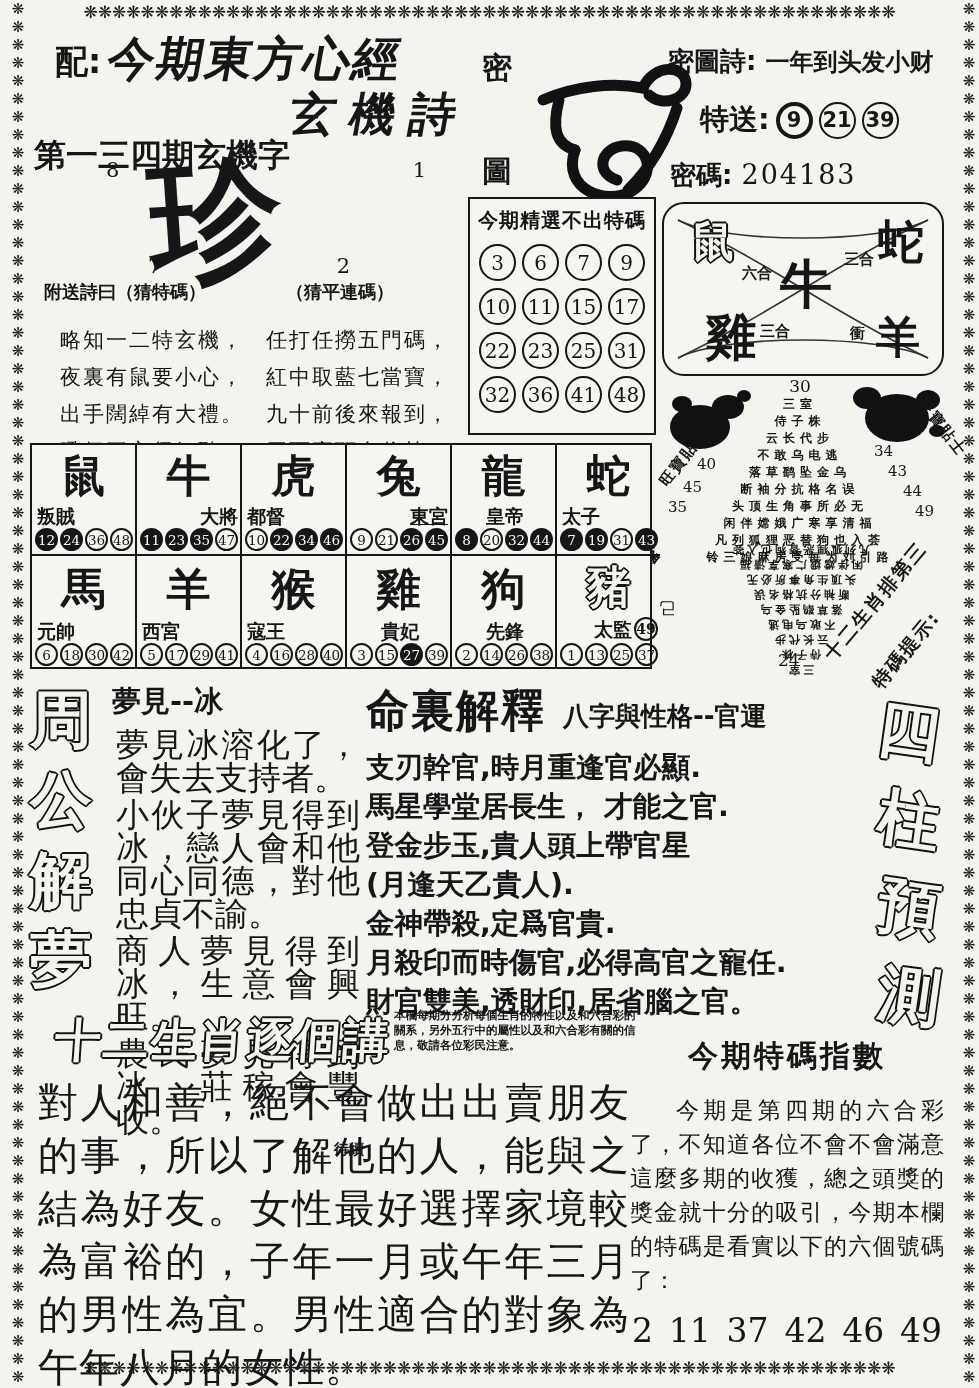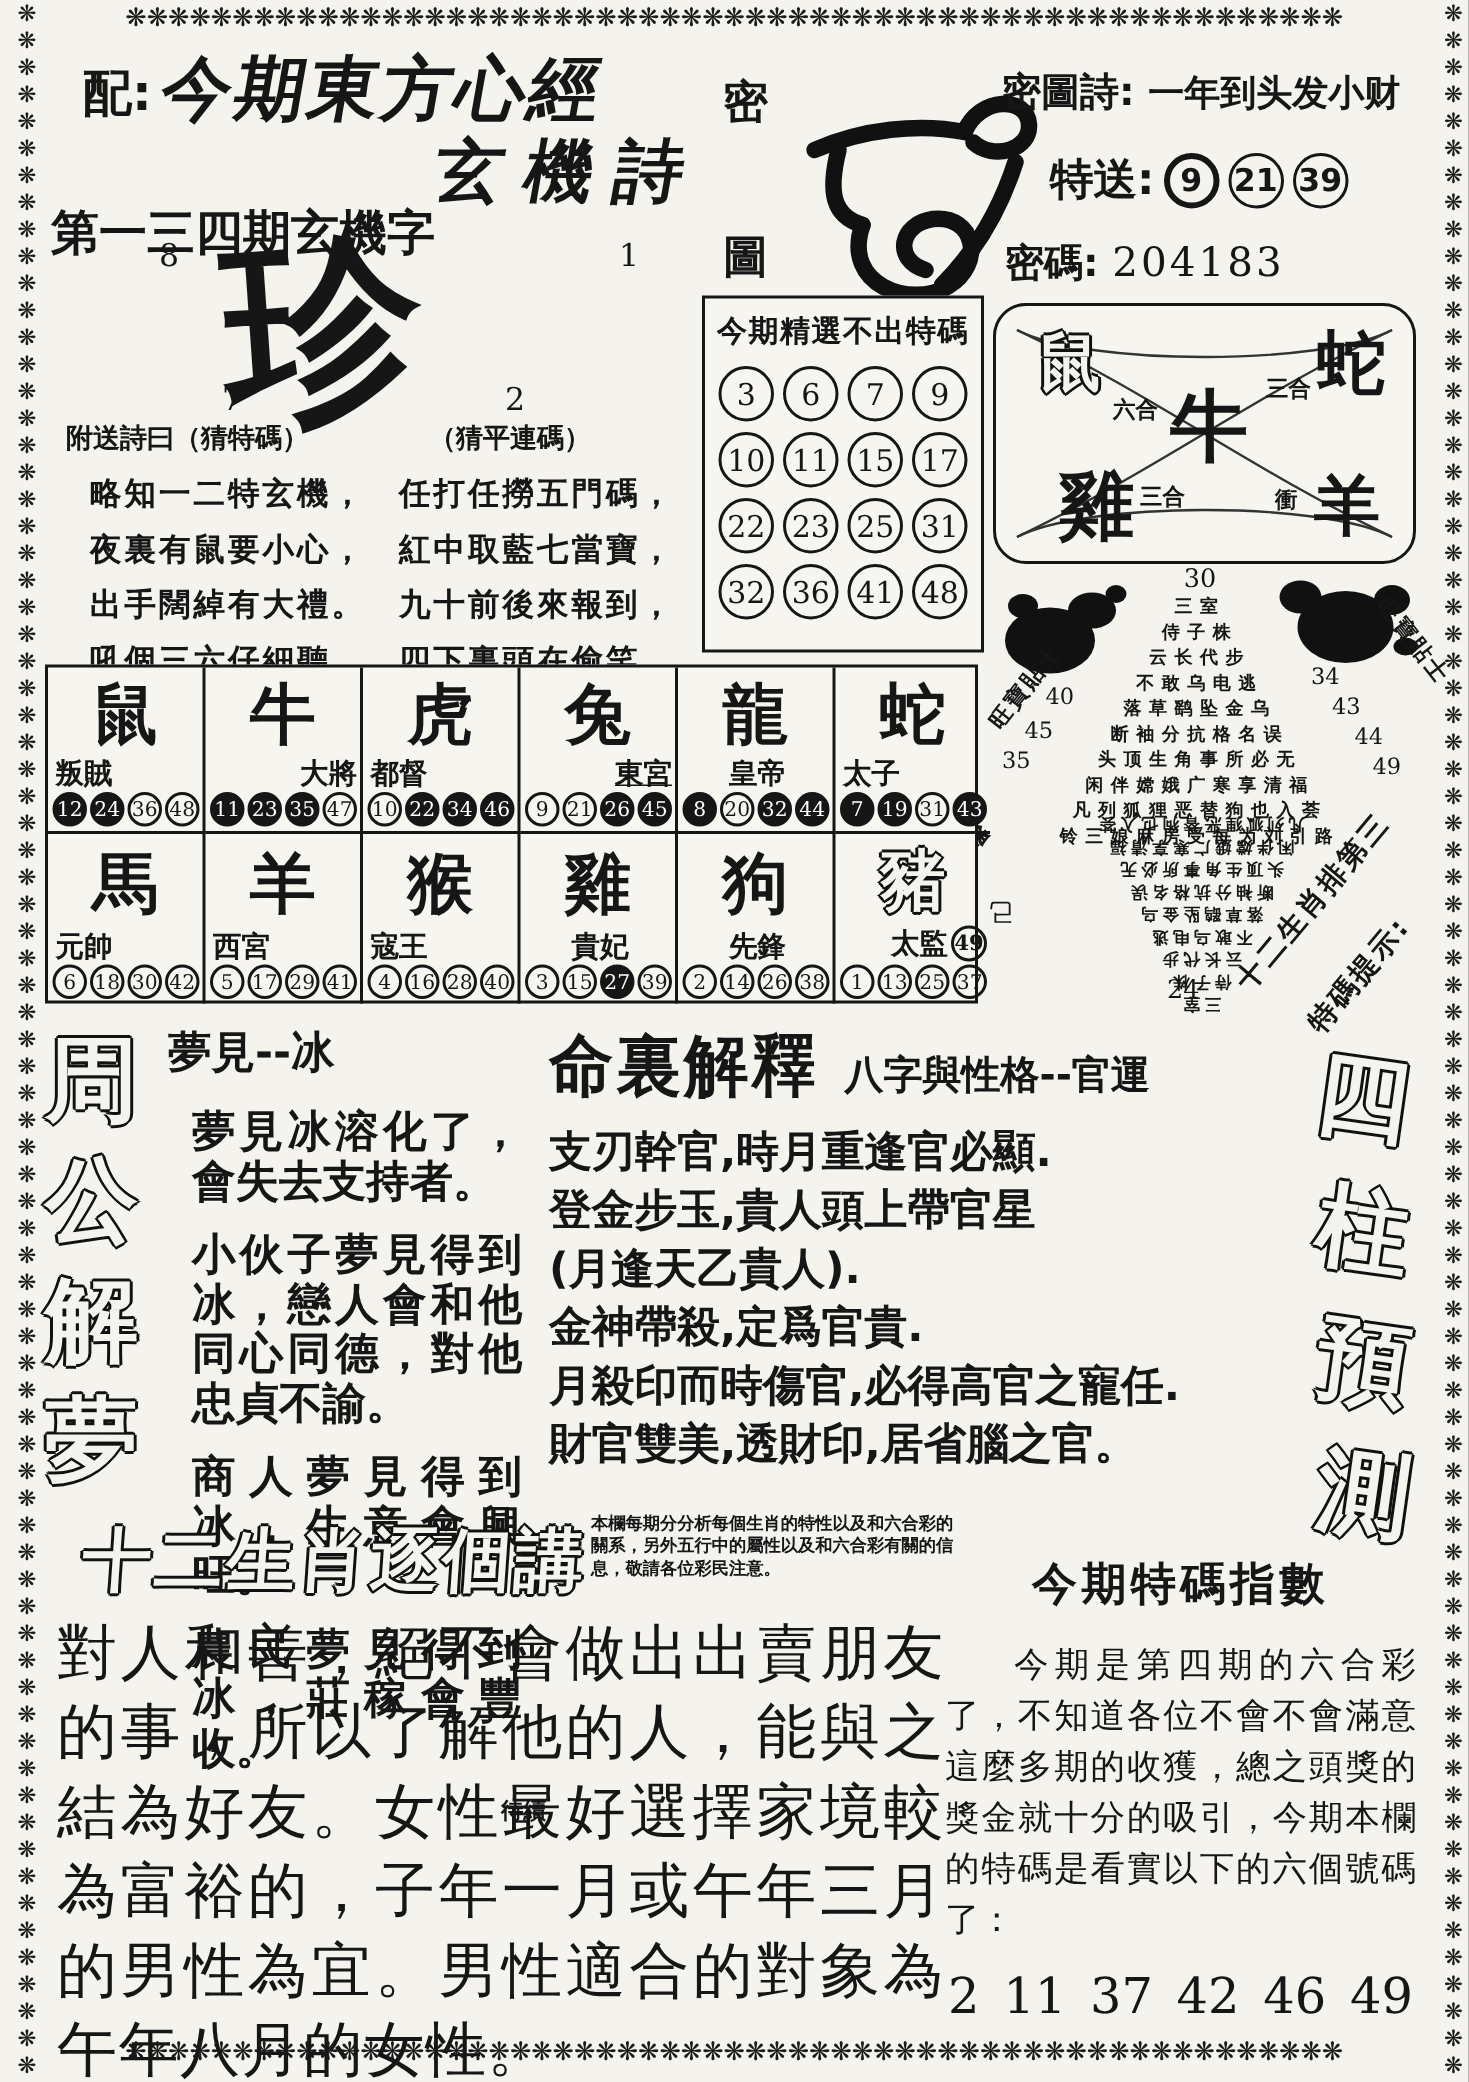--- a/index.html
+++ b/index.html
@@ -33,21 +33,21 @@
   .tr-line1{left:668px;top:44px;font-size:26px;font-weight:900;white-space:nowrap;}
   .tr-line1 .hand{font-size:24px;font-weight:700;font-family:"DejaVu Serif",serif;}
   .tr-line2{left:700px;top:100px;font-size:29px;font-weight:900;white-space:nowrap;display:flex;align-items:center;gap:6px;}
   .tr-line2 .num{width:37px;height:37px;font-size:21px;font-weight:700;}
   .tr-line2 .num.heavy{border-width:4px;}
   .tr-line3{left:670px;top:158px;font-size:26px;font-weight:700;}
   .tr-line3 .code{font-family:"DejaVu Serif",serif;font-weight:400;font-size:27px;letter-spacing:2px;}
   
   .poems{left:38px;top:280px;width:430px;font-family:"DejaVu Serif",serif;}
   .poemhead{position:absolute;font-size:18px;font-weight:700;}
-  .poemcol{position:absolute;top:30px;font-size:21px;font-weight:700;line-height:37px;white-space:nowrap;letter-spacing:2px;}
+  .poemcol{position:absolute;top:42px;font-size:21px;font-weight:400;line-height:37px;white-space:nowrap;letter-spacing:2px;}
   .poemhint{font-size:17px;letter-spacing:1px;}
   
   .grid{left:468px;top:197px;width:184px;height:234px;border:2px solid #161616;background:#f7f5f0;}
   .gridtitle{text-align:center;font-size:20px;font-weight:900;margin-top:8px;letter-spacing:1px;}
   .gridnums{display:grid;grid-template-columns:repeat(4,1fr);gap:7px 4px;padding:10px 8px;}
   .gridnums .num{width:37px;height:37px;font-size:20px;font-family:"DejaVu Serif",serif;margin:0 auto;}
   
   .rel{left:662px;top:202px;width:278px;height:170px;border:2px solid #161616;border-radius:22px;background:#f7f5f0;}
   .rel svg{position:absolute;left:0;top:0;}
   .relanimal{position:absolute;font-weight:900;font-family:"DejaVu Serif",serif;}
@@ -77,21 +77,21 @@
            font-family:"DejaVu Serif",serif;}
   .znamerow{display:flex;align-items:center;gap:2px;font-size:19px;font-weight:900;padding-left:3px;line-height:20px;}
   .zbadge{width:24px;height:24px;font-size:14px;font-family:"DejaVu Serif",serif;}
   .znums{display:flex;gap:2px;justify-content:flex-start;padding:2px 0 2px 1px;}
   .znums .num{width:23px;height:23px;font-size:13.5px;font-family:"DejaVu Serif",serif;border-width:2px;}
   
   .dream-side{left:30px;top:680px;width:78px;}
   .dream-side div{font-size:62px;font-weight:900;line-height:80px;font-family:"DejaVu Serif",serif;}
   .dreambox{left:112px;top:682px;width:252px;}
   .dreamtitle{font-size:29px;font-weight:900;margin-bottom:6px;}
-  .dreambox p{margin:16px;font-size:29px;line-height:33px;font-weight:700;text-align:justify;}
+  .dreambox p{margin:4px;font-size:33px;line-height:33px;font-weight:400;text-align:justify;}
   .tbc{text-align:right;font-size:15px;font-weight:700;margin-top:4px;}
   
   .fate{left:366px;top:682px;width:500px;}
   .fatehead{display:flex;align-items:baseline;gap:17px;}
   .fatetitle{font-size:43px;font-weight:900;letter-spacing:2px;transform:scaleY(1.05);}
   .fatesub{font-size:26px;font-weight:900;white-space:nowrap;}
   .fatelines{margin-top:8px;font-size:28.5px;font-weight:700;line-height:39px;white-space:nowrap;}
   
   .pillars{left:872px;top:688px;width:74px;text-align:center;}
   .pillars div{font-size:62px;font-weight:900;line-height:88px;transform:rotate(8deg);font-family:"DejaVu Serif",serif;}
@@ -441,20 +441,21 @@
     <div class="tbc">待續</div>
   </div>
 
   <div class="abs fate">
     <div class="fatehead">
       <span class="fatetitle">命裏解釋</span>
       <span class="fatesub">八字與性格--官運</span>
     </div>
     <div class="fatelines">
       <div>支刃幹官,時月重逢官必顯.</div>
+      <div>馬星學堂居長生， 才能之官.</div>
       <div>登金步玉,貴人頭上帶官星</div>
       <div>(月逢天乙貴人).</div>
       <div>金神帶殺,定爲官貴.</div>
       <div>月殺印而時傷官,必得高官之寵任.</div>
       <div>財官雙美,透財印,居省腦之官。</div>
     </div>
   </div>
 
   <div class="abs pillars">
     <div class="outline">四</div>

